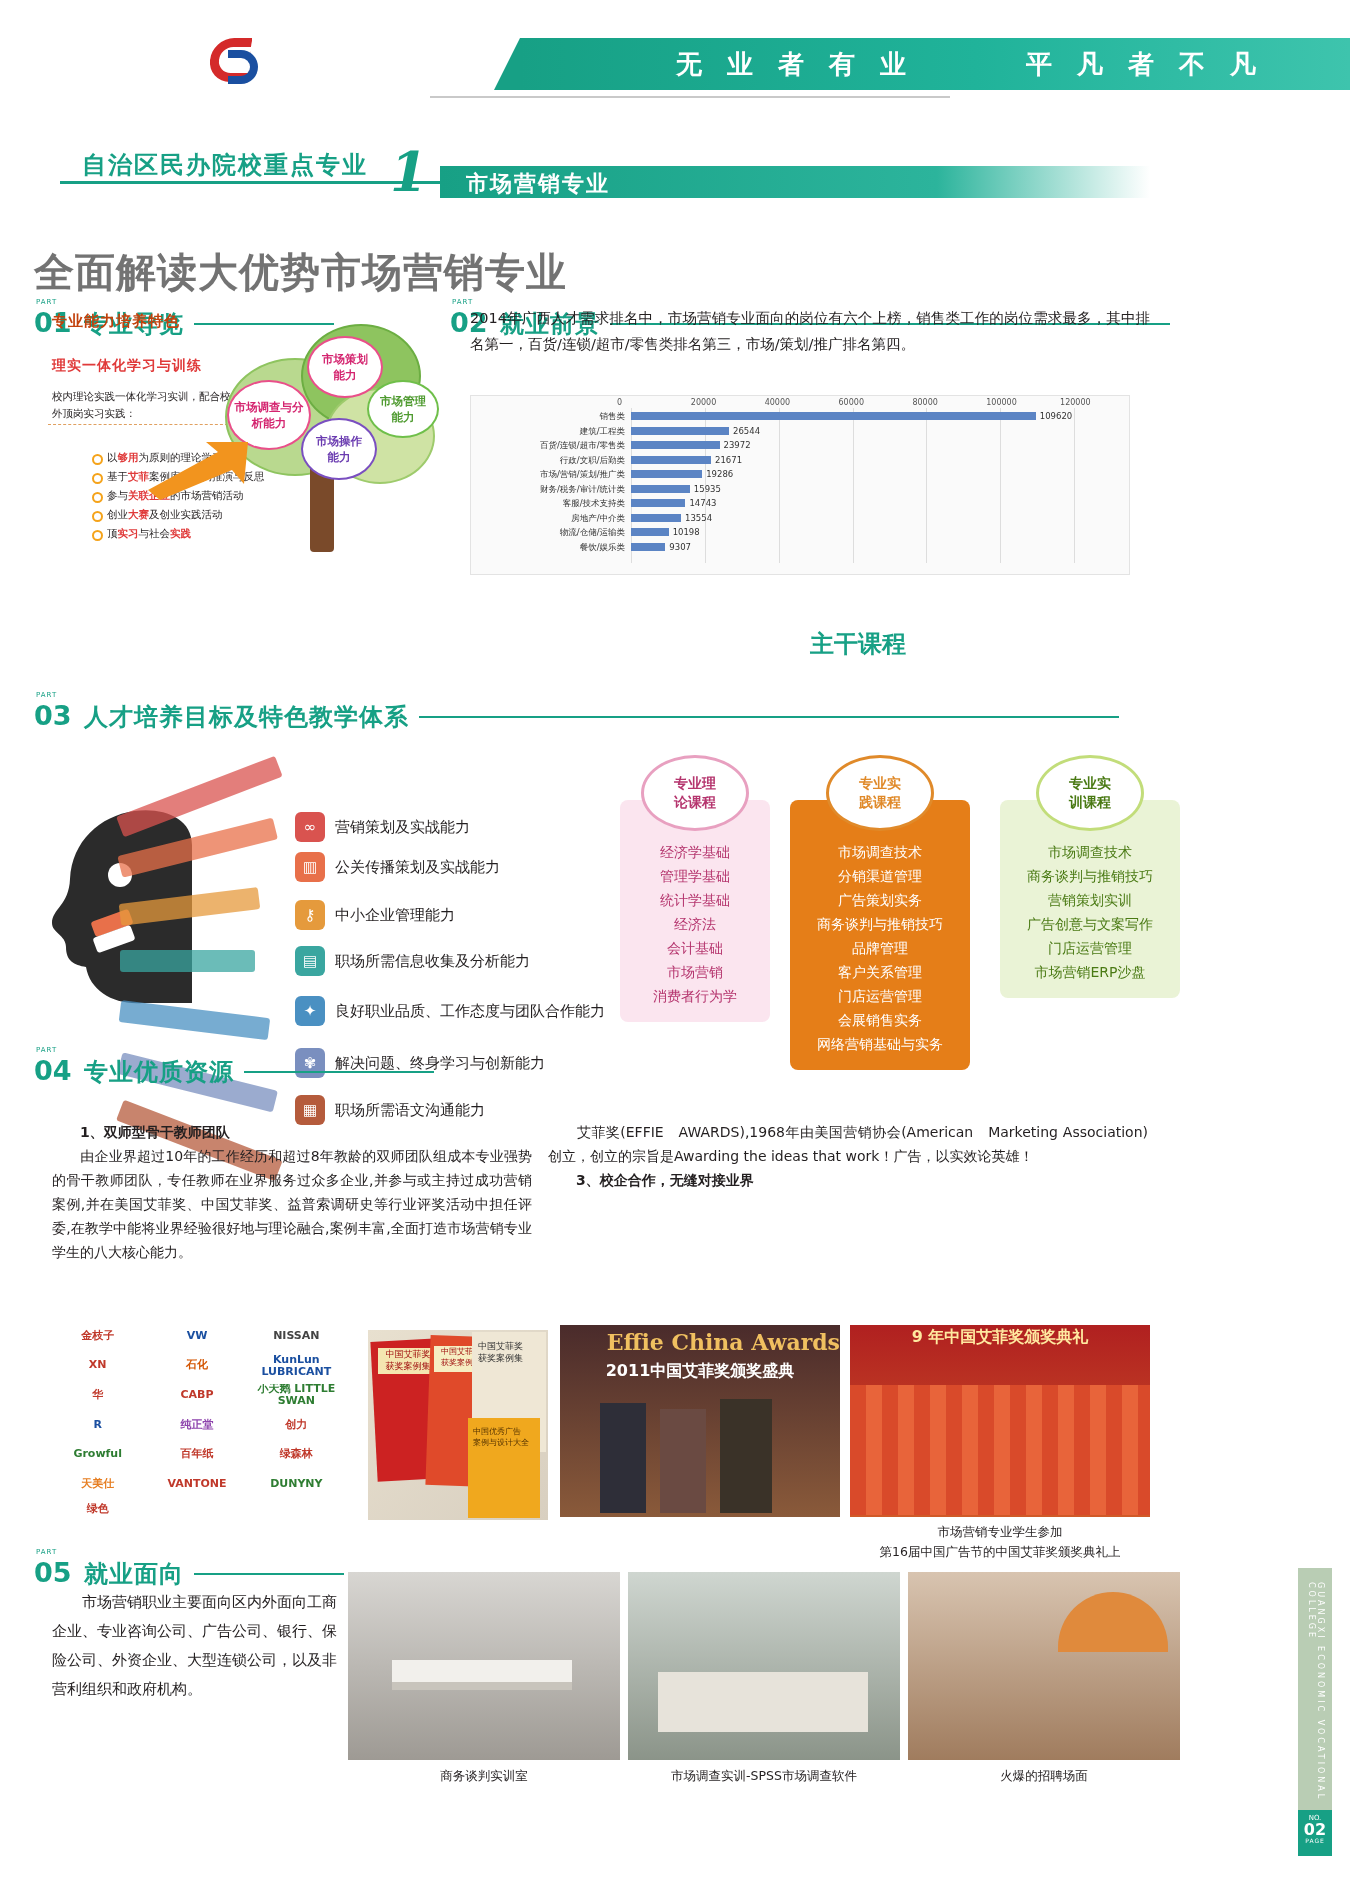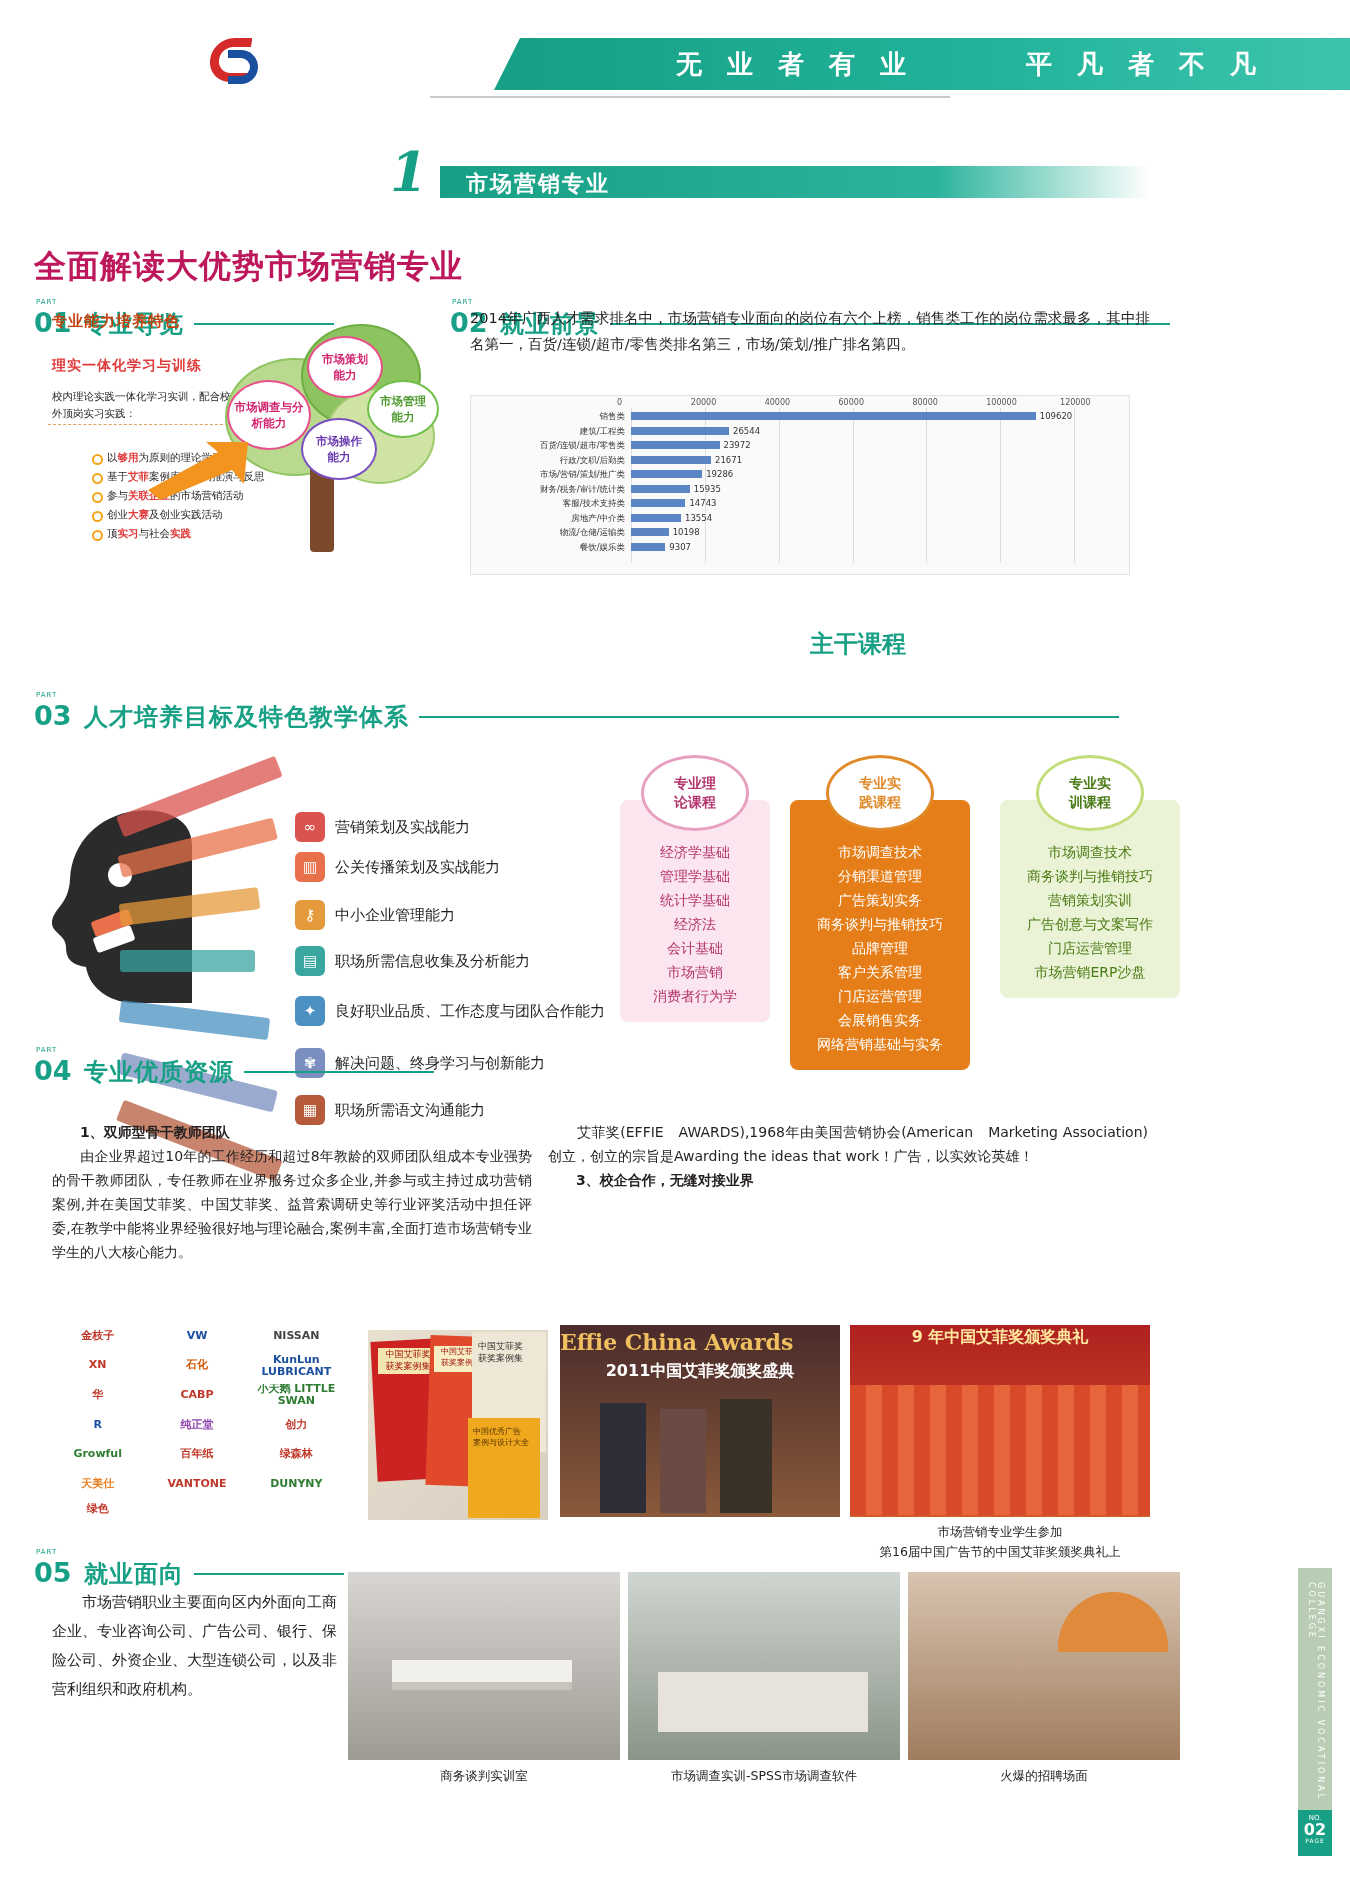--- a/index.html
+++ b/index.html
@@ -54,21 +54,21 @@
   }
   .tb-right {
     position:absolute; left:380px; top:18px; width:710px; height:32px;
     background:linear-gradient(90deg,#17a085 0%,#2cb49c 70%,#ffffff 100%);
   }
   .tb-right span{
     position:absolute; left:26px; top:3px; color:#ffffff; font-size:22px; font-weight:bold; letter-spacing:2px;
   }
   .main-title {
     position:absolute; left:34px; top:245px; width:900px; height:40px;
-    font-size:32px; font-weight:bold; color:#be185d; letter-spacing:1px;
+    font-size:40px; font-weight:bold; color:#737373; letter-spacing:1px;
     font-family:"DejaVu Serif","Liberation Serif",serif;
   }
 
   
   .sec { position:absolute; display:flex; align-items:center; }
   .sec .badge { position:relative; width:46px; height:34px; }
   .sec .badge .part { position:absolute; top:-9px; left:2px; font-size:7px; color:#17a085; letter-spacing:1px;}
   .sec .badge .no { position:absolute; top:0; left:0; font-size:27px; font-weight:bold; color:#17a085;
     font-family:"DejaVu Sans","Liberation Sans",sans-serif; }
   .sec .label { font-size:24px; font-weight:bold; color:#17a085; letter-spacing:1px; margin-left:4px;
@@ -148,20 +148,21 @@
   <div class="header-rule"></div>
   <div class="logo-wrap">
     <div class="logo-mark">
       <div class="sw1"></div>
         <div class="sw2"></div>
     </div>
   </div>
 </div>
 
 <div class="titlebar">
+  <div class="tb-left">自治区民办院校重点专业</div>
   <div class="tb-num">1</div>
   <div class="tb-right">
     <span>市场营销专业</span>
   </div>
 </div>
 <div class="main-title">全面解读大优势市场营销专业</div>
 
 <div class="sec" style="left:34px; top:307px;">
   <div class="badge">
     <div class="part">PART</div>
@@ -402,21 +403,21 @@
 获奖案例集</div>
   <div style="position:absolute; left:104px; top:2px; width:74px; height:120px; background:#efe7d5;"></div>
   <div style="position:absolute; left:110px; top:10px; width:64px; height:30px; font-size:9px; color:#333; line-height:12px; white-space:pre-line;">中国艾菲奖
 获奖案例集</div>
   <div style="position:absolute; left:100px; top:88px; width:72px; height:100px; background:#f0a81e;"></div>
   <div style="position:absolute; left:105px; top:96px; width:64px; height:30px; font-size:8px; color:#553300; line-height:11px; white-space:pre-line;">中国优秀广告
 案例与设计大全</div>
 </div>
 
 <div class="photo" style="left:560px; top:1325px; width:280px; height:192px; background:linear-gradient(180deg,#4a2b2b,#8a5a3a);">
-  <div style="position:absolute; left:0; top:4px; width:280px; text-align:left; color:#f0c060; font-size:22px; font-weight:bold; font-family:'DejaVu Serif',serif;">Effie China Awards</div>
+  <div style="position:absolute; left:0; top:4px; width:280px; text-align:right; color:#f0c060; font-size:22px; font-weight:bold; font-family:'DejaVu Serif',serif;">Effie China Awards</div>
   <div style="position:absolute; left:0; top:36px; width:280px; text-align:center; color:#ffffff; font-size:16px; font-weight:bold;">2011中国艾菲奖颁奖盛典</div>
   <div style="position:absolute; left:40px; top:78px; width:46px; height:110px; background:#2e2e38;"></div>
   <div style="position:absolute; left:100px; top:84px; width:46px; height:104px; background:#6a4a42;"></div>
   <div style="position:absolute; left:160px; top:74px; width:52px; height:114px; background:#3a3228;"></div>
 </div>
 
 <div class="photo" style="left:850px; top:1325px; width:300px; height:192px; background:linear-gradient(180deg,#b02020,#d05a28);">
   <div style="position:absolute; left:0; top:2px; width:300px; text-align:center; color:#ffe9a0; font-size:16px; font-weight:bold;">9 年中国艾菲奖颁奖典礼</div>
   <div style="position:absolute; left:0; top:60px; width:300px; height:130px; background:repeating-linear-gradient(90deg,#d94a2a 0 16px,#e8643a 16px 32px);"></div>
 </div>

